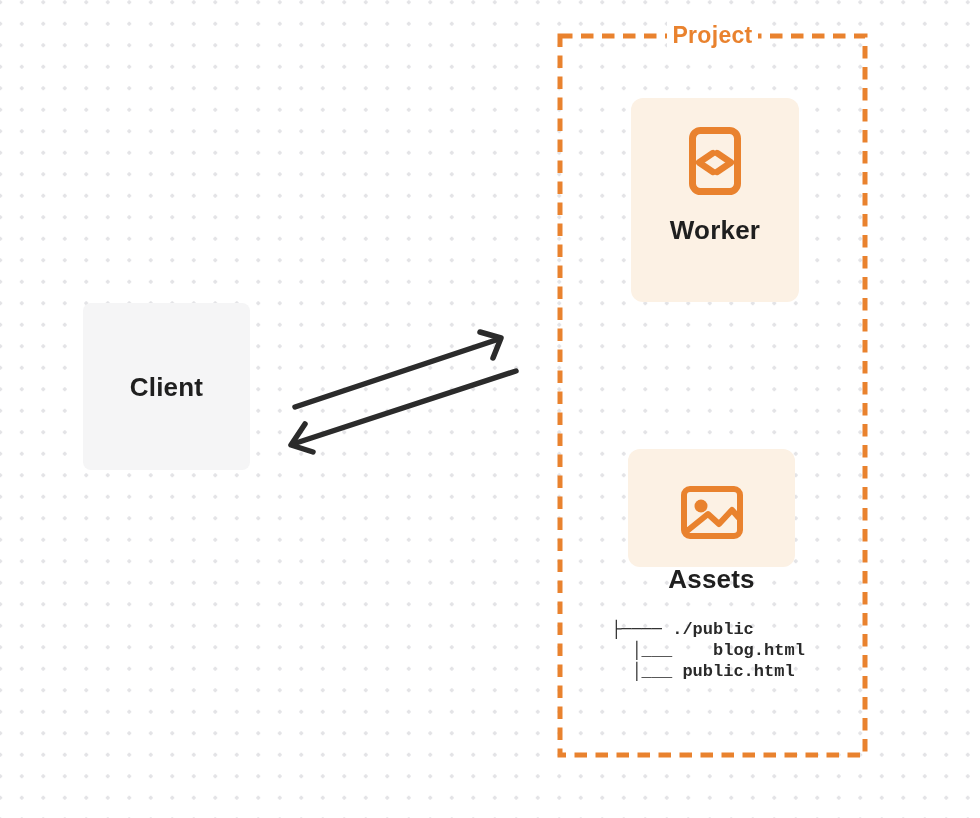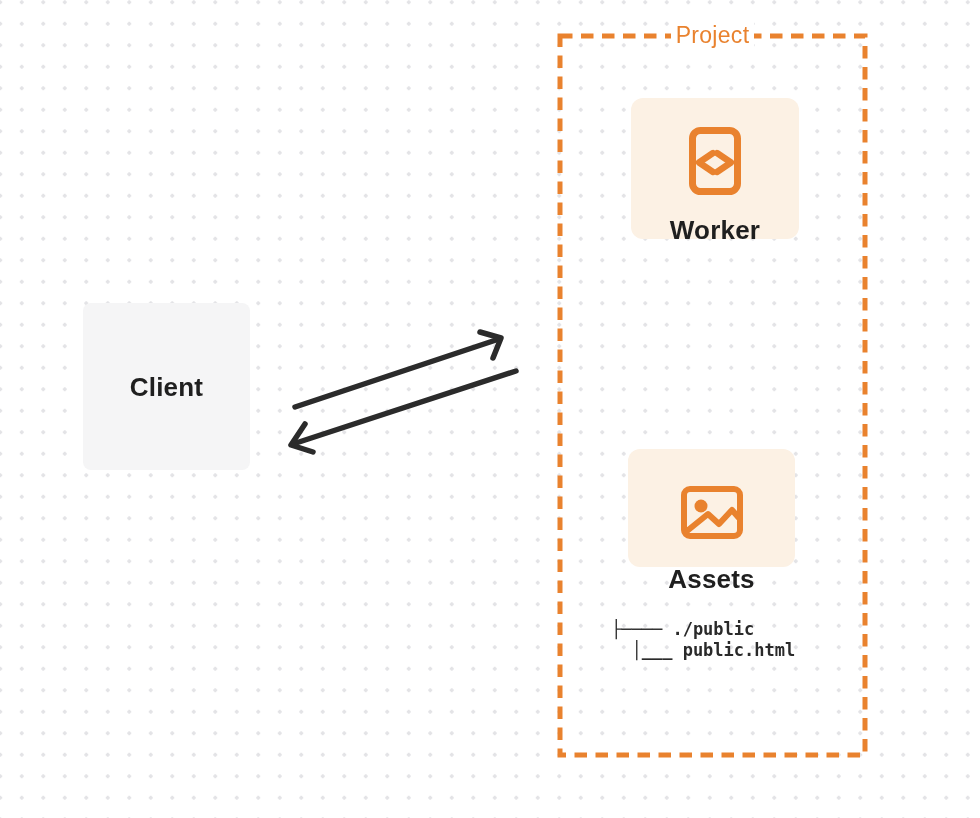--- a/index.html
+++ b/index.html
@@ -34,21 +34,21 @@
     border-radius:12px;
     display:flex;flex-direction:column;align-items:center;
   }
   .client-node{
     left:83px;top:303px;width:167px;height:167px;
     background:var(--client-gray);
     border-radius:8px;
     justify-content:center;
   }
   .worker-node{
-    left:631px;top:98px;width:168px;height:141px;
+    left:631px;top:98px;width:168px;height:204px;
     background:var(--card-cream);
   }
   .assets-node{
     left:628px;top:449px;width:167px;height:118px;
     background:var(--card-cream);
   }
   .node-label{
     font-size:26px;font-weight:bold;color:var(--text-dark);
     line-height:26px;letter-spacing:0.2px;
   }
@@ -62,31 +62,31 @@
     text-align:center;
     font-size:20px;font-weight:bold;color:var(--text-dark);
   }
   .project-label{
     position:absolute;left:560px;top:21px;width:305px;
     display:flex;justify-content:center;
   }
   .project-label span{
     background:#ffffff;
     padding:0 5px;
-    font-size:23px;font-weight:normal;line-height:29px;
+    font-size:23px;font-weight:bold;line-height:29px;
     color:var(--accent-orange);
     letter-spacing:0.3px;
   }
   .file-tree{
     position:absolute;left:611px;top:619px;
     font-family:"DejaVu Sans Mono","Liberation Mono",monospace;
     font-size:17px;line-height:21px;font-weight:bold;
     color:#2A2A2A;
   }
-  .tree-line{white-space:pre;}
+  .tree-line{white-space:pre;font-family:Liberation Mono, monospace;}
 </style>
 </head>
 <body>
 
 <div class="canvas">
 
   <svg class="lines-layer" viewBox="0 0 980 818">
 
     <rect x="560" y="36" width="305" height="719" class="stroke-accent" stroke-width="5" stroke-dasharray="12.5 8.5"></rect>
 
@@ -127,16 +127,17 @@
         <rect x="3" y="3" width="56" height="47" rx="6" class="stroke-accent" stroke-width="6"></rect>
         <circle cx="20" cy="20" r="6.5" class="fill-accent"></circle>
         <path d="M6,45 L27,28 L38,38 L51,24 L58,32" class="stroke-accent" stroke-width="6" stroke-linecap="round" stroke-linejoin="round"></path>
       </svg>
     </div>
     <div class="node-label">Assets</div>
   </div>
 
   <div class="file-tree">
     <div class="tree-line">├──── ./public</div>
+    <div class="tree-line">  │___    blog.html</div>
     <div class="tree-line">  │___ public.html</div>
   </div>
 
 </div>
 
 </body></html>

